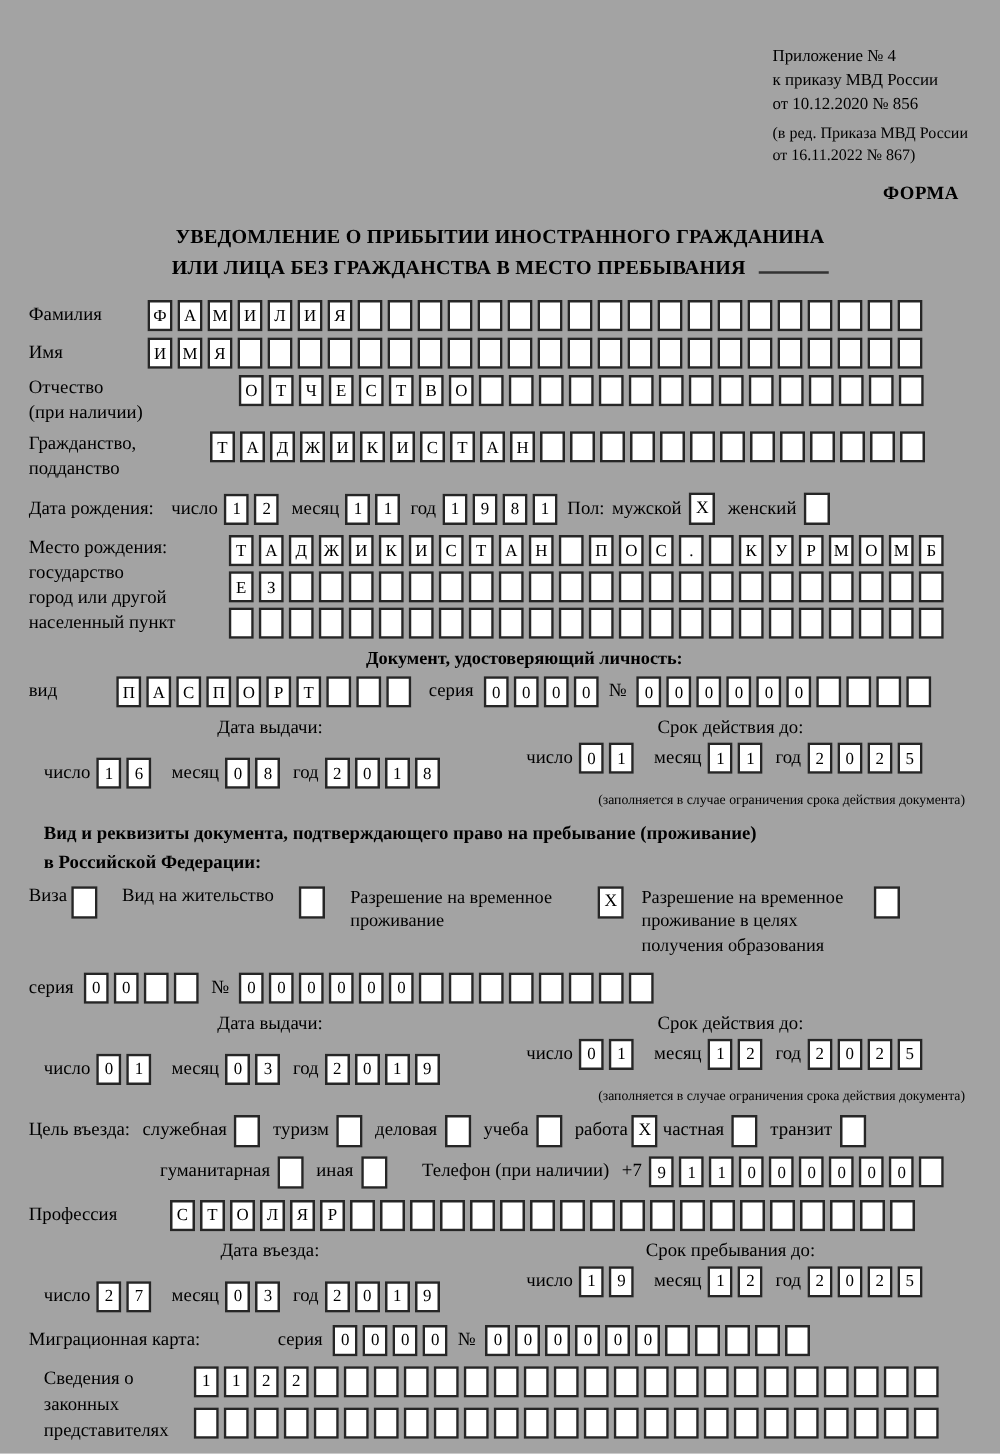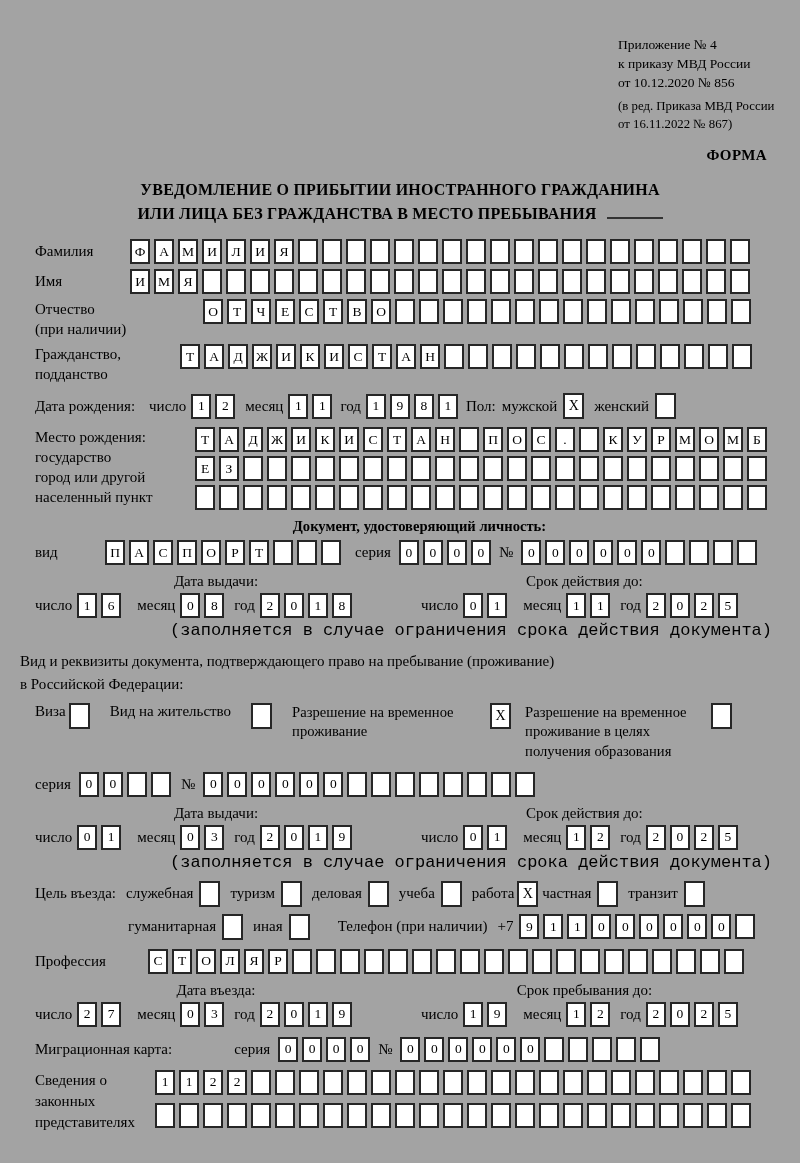--- a/index.html
+++ b/index.html
@@ -5,46 +5,46 @@
   html,body{margin:0;padding:0;background:#fff;}
   .page{position:relative;width:800px;height:1163px;background:#a3a3a3;color:#000;
         font-family:"Liberation Serif","DejaVu Serif",serif;font-size:15px;overflow:hidden;}
   .appendix{margin:36px 0 0 618px;font-size:13.5px;line-height:1.4;}
   .appendix .rev{font-size:12.8px;}
   .appendix .rev.first{margin-top:5px;}
   .forma{font-weight:bold;text-align:right;padding-right:33px;margin-top:14px;font-size:15px;letter-spacing:.4px;}
   .title{font-weight:bold;text-align:center;margin-top:14px;font-size:16px;line-height:1.45;letter-spacing:.2px;}
   .blank-line{display:inline-block;width:56px;border-bottom:2.5px solid #333;height:.95em;margin-left:10px;}
   .section-heading{font-weight:bold;text-align:center;margin-top:22px;margin-bottom:4px;font-size:15.2px;}
-  .frow{display:flex;align-items:center;margin-top:5px;padding-left:35px;}
+  .frow{display:flex;align-items:center;margin-top:5px;padding-left:23px;}
   .frow.top{align-items:flex-start;}
   .lbl{flex:none;}
   .lbl2{flex:none;line-height:20px;}
   .lw95{width:95px;} .lw168{width:168px;} .lw145{width:145px;} .lw160{width:160px;}
   .lw113{width:113px;font-family:Liberation Serif, serif;} .lw70{width:70px;}
   .cells{display:inline-flex;gap:4px;flex:none;}
   .cell{width:16px;height:21px;border:2px solid #262626;display:inline-flex;align-items:center;
         justify-content:center;font-size:13.5px;flex:none;background:#fff;}
   .cbx{width:17px;height:22px;border:2px solid #262626;display:inline-flex;align-items:center;
        justify-content:center;font-size:14px;flex:none;background:#fff;margin-left:6px;}
   .stack{display:flex;flex-direction:column;gap:4px;}
   .ml6{margin-left:6px;} .ml8{margin-left:8px;} .ml10{margin-left:10px;}
   .ml14{margin-left:14px;} .ml20{margin-left:20px;} .ml28{margin-left:28px;}
   .doc-heading{font-weight:bold;text-align:center;margin-top:8px;font-size:14.6px;padding-left:39px;}
   .dates{display:flex;padding-left:35px;margin-top:8px;}
   .dgroup{display:flex;flex-direction:column;}
-  .dg-left{width:362px;}
+  .dg-left{width:362px;gap:12px;}
   .dg-right{margin-left:24px;}
   .dtitle{text-align:center;margin-bottom:3px;}
   .dline{display:flex;align-items:center;}
   .dl{flex:none;margin-right:5px;}
   .dline .cells{margin-right:10px;}
-  .small-note{font-size:17px;font-family:Liberation Mono, monospace;}
+  .small-note{font-size:11px;}
   .note-right{text-align:right;padding-right:28px;margin-top:3px;}
-  .intro{padding-left:20px;margin-top:10px;line-height:1.55;}
+  .intro{padding-left:35px;margin-top:10px;line-height:1.55;font-weight:bold;}
   .opt{display:inline-flex;align-items:flex-start;}
   .opt-wrap{width:192px;text-align:left;line-height:1.35;font-size:14.6px;}
   .opt-wrap2{width:180px;}
   .purpose-opt{display:inline-flex;align-items:center;margin-left:10px;}
   .purpose-opt:first-of-type{margin-left:6px;}
   .legal{display:flex;align-items:flex-start;padding-left:35px;margin-top:8px;}
   .legal-labels{width:120px;line-height:21px;flex:none;}
   .legal-rows{display:flex;flex-direction:column;gap:8px;}
   .phone-prefix{margin:0 6px 0 10px;}
 </style>

